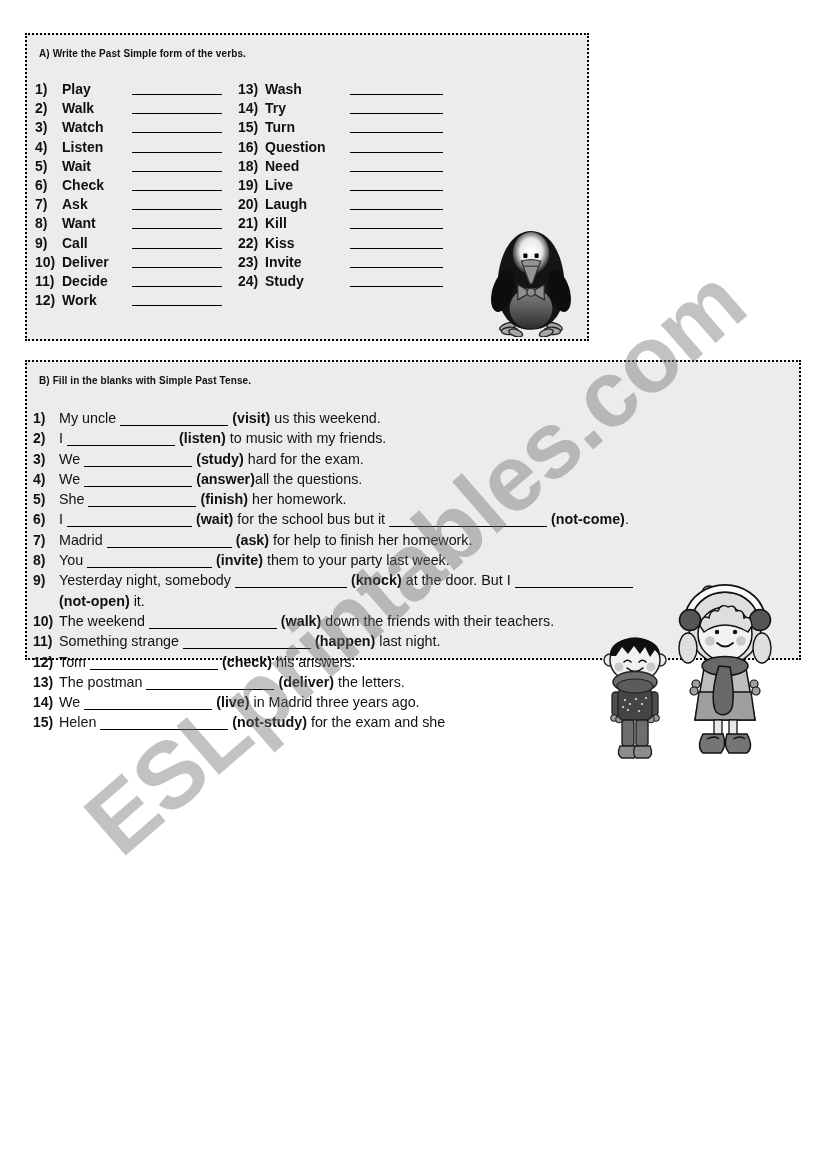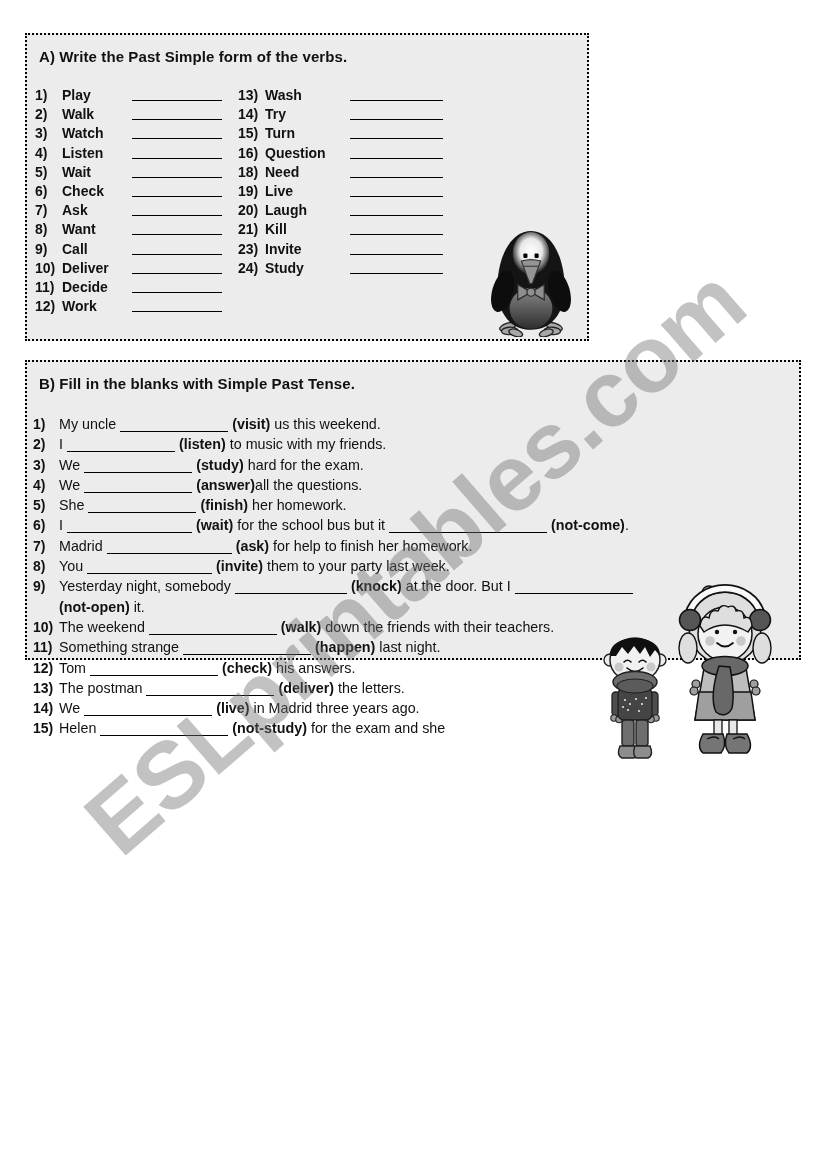--- a/index.html
+++ b/index.html
@@ -13,21 +13,21 @@
     width:826px;height:1169px;position:relative;overflow:hidden;
     font-family:"Liberation Sans", sans-serif;color:var(--ink);
   }
   .panel{
     position:absolute;background:var(--box_bg);
     border:2px dotted #000;
   }
   #panel-a{left:25px;top:33px;width:564px;height:308px;}
   #panel-b{left:25px;top:360px;width:776px;height:300px;}
   .panel-title{
-    font-size:15px;font-weight:bold;margin:13px 0 0 12px;letter-spacing:.1px;
+    font-size:10px;font-weight:bold;margin:13px 0 0 12px;letter-spacing:.1px;
   }
   
   #a-list{display:flex;margin:21px 0 0 8px;gap:16px;}
   .a-col{display:flex;flex-direction:column;}
   .a-row{display:grid;height:19.2px;align-items:baseline;line-height:19.2px;}
   #a-col-left .a-row{grid-template-columns:27px 70px 90px;}
   #a-col-right .a-row{grid-template-columns:27px 85px 93px;}
   .a-num,.a-verb{font-size:14px;font-weight:bold;}
   .a-blank{border-bottom:1.5px solid #000;height:15px;align-self:start;width:100%;}
   
@@ -153,20 +153,25 @@
           <span class="a-num">20)</span>
           <span class="a-verb">Laugh</span>
           <span class="a-blank"></span>
         </div>
         <div class="a-row">
           <span class="a-num">21)</span>
           <span class="a-verb">Kill</span>
           <span class="a-blank"></span>
         </div>
         <div class="a-row">
+          <span class="a-num">22)</span>
+          <span class="a-verb">Kiss</span>
+          <span class="a-blank"></span>
+        </div>
+        <div class="a-row">
           <span class="a-num">23)</span>
           <span class="a-verb">Invite</span>
           <span class="a-blank"></span>
         </div>
         <div class="a-row">
           <span class="a-num">24)</span>
           <span class="a-verb">Study</span>
           <span class="a-blank"></span>
         </div>
       </div>

